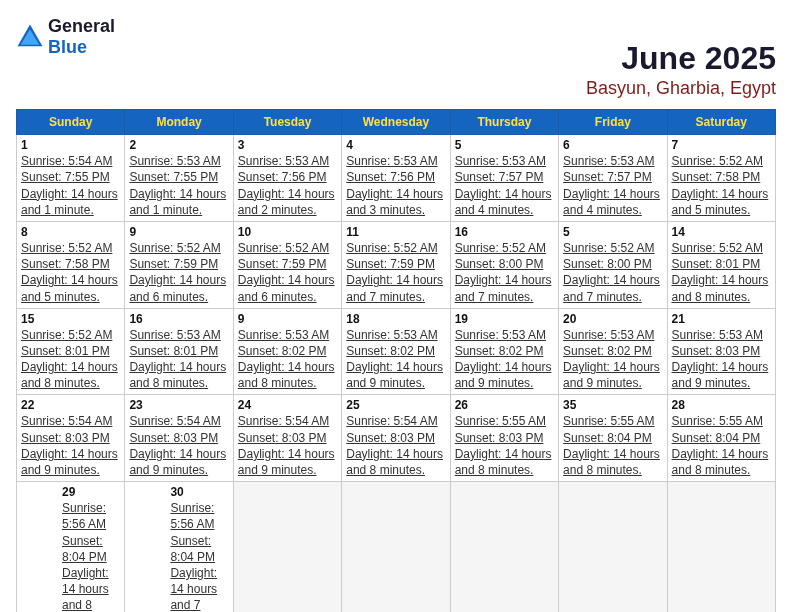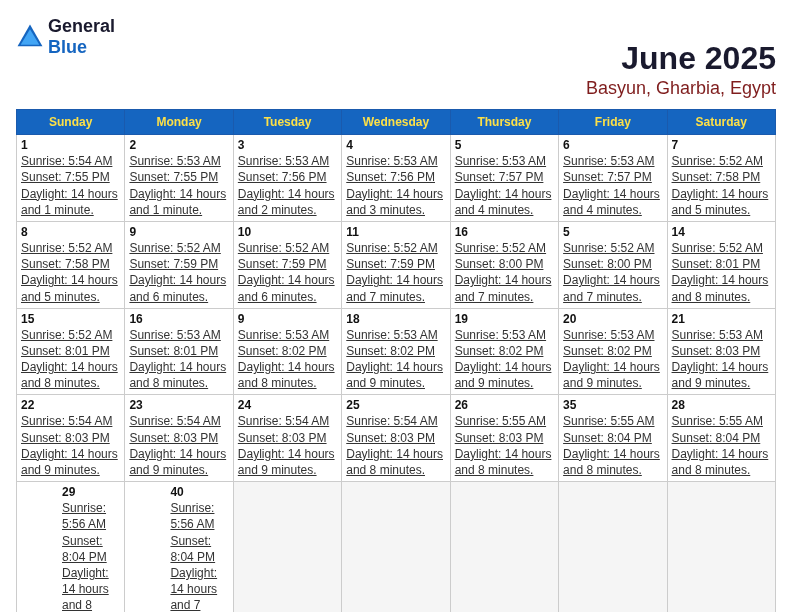--- a/index.html
+++ b/index.html
@@ -252,21 +252,21 @@
             <span class="day-num">28</span>
             <div class="day-detail">Sunrise: 5:55 AM<br>Sunset: 8:04 PM<br>Daylight: 14 hours and 8 minutes.</div>
           </td>
         </tr>
         <tr class="last-row">
           <td>
             <span class="day-num">29</span>
             <div class="day-detail">Sunrise: 5:56 AM<br>Sunset: 8:04 PM<br>Daylight: 14 hours and 8 minutes.</div>
           </td>
           <td>
-            <span class="day-num">40</span>
+            <span class="day-num">30</span>
             <div class="day-detail">Sunrise: 5:56 AM<br>Sunset: 8:04 PM<br>Daylight: 14 hours and 7 minutes.</div>
           </td>
           <td class="empty"></td>
           <td class="empty"></td>
           <td class="empty"></td>
           <td class="empty"></td>
           <td class="empty"></td>
         </tr>
       </tbody>
   </table>

